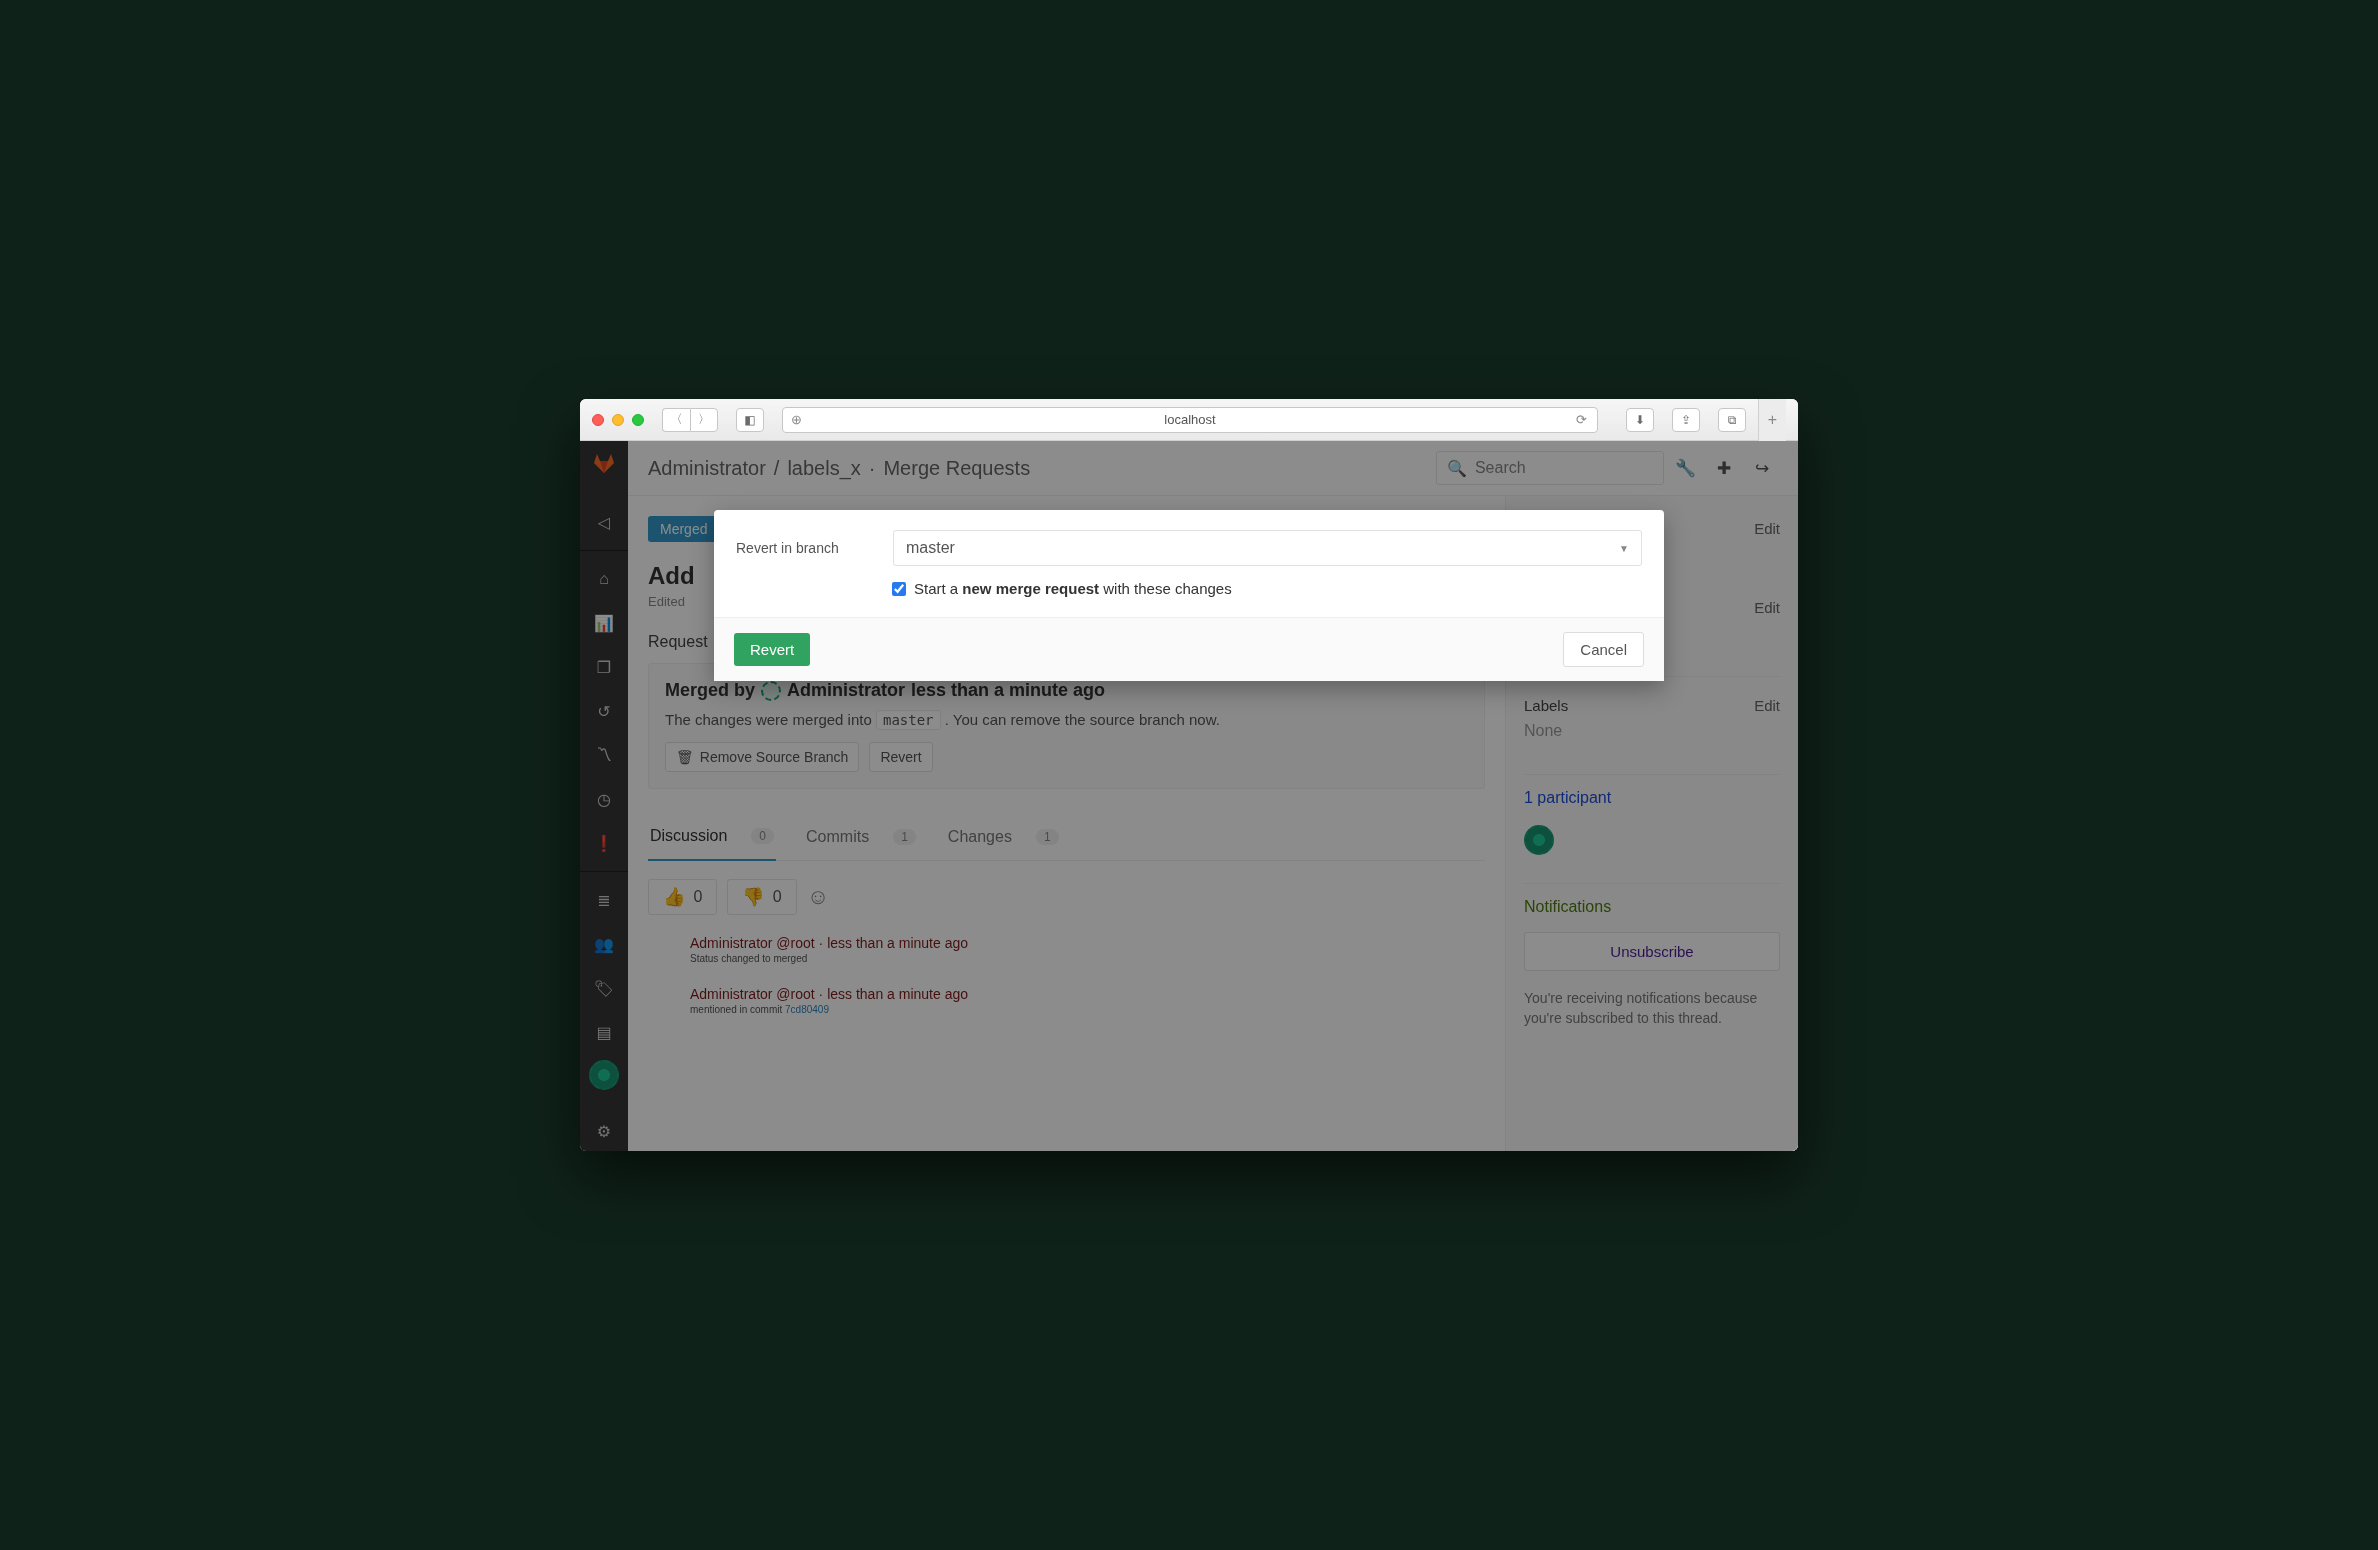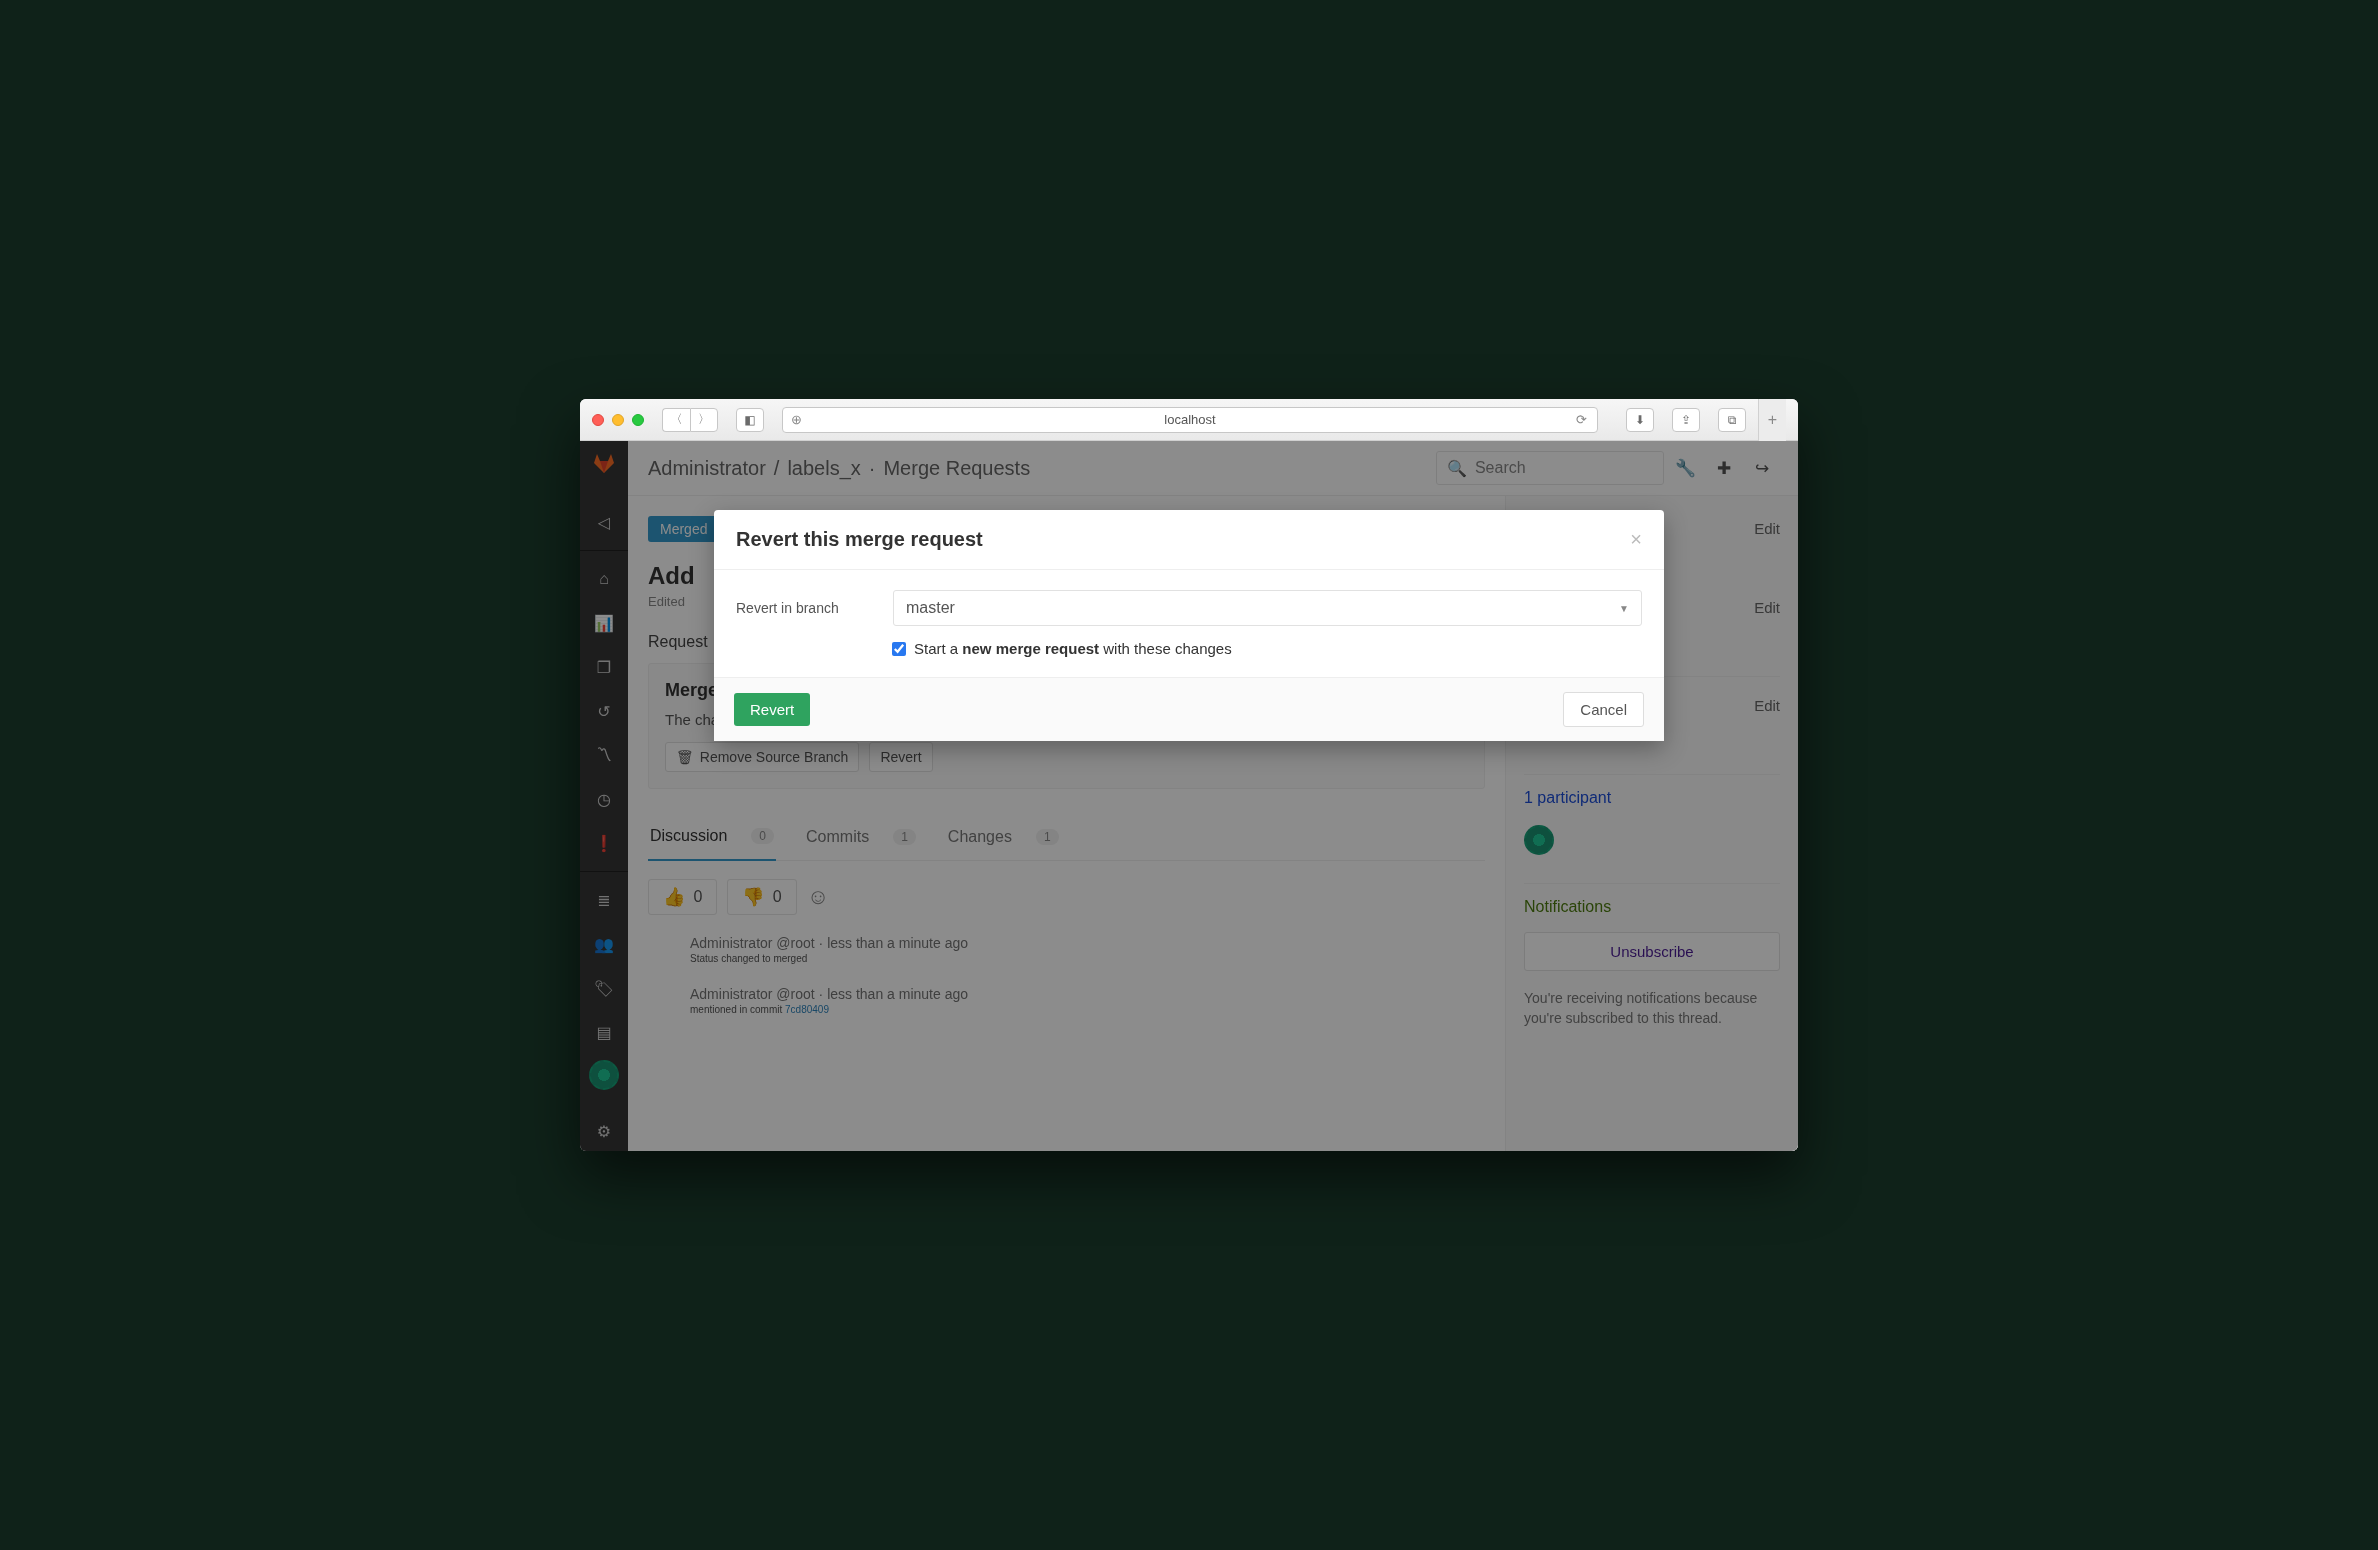--- a/index.html
+++ b/index.html
@@ -141,21 +141,21 @@
 .reaction-row { display:flex; gap:10px; margin-top:18px; align-items:center;}
 .reaction {
   border:1px solid #e5e5e5; border-radius:3px; padding:6px 14px;
   display:flex; align-items:center; gap:8px; color:#555; cursor:pointer;
 }
 .reaction .emoji { font-size:18px; }
 .thumb-up::before{content:"👍";}
 .thumb-down::before{content:"👎";}
 .timeline { margin-top:20px; padding-left:42px;}
 .tl-entry { margin-bottom:22px; color:#555;}
-.tl-entry .meta { color:#737373; font-size:14px; margin-bottom:2px;}
+.tl-entry .meta { color:#7f1d1d; font-size:14px; margin-bottom:2px;}
 .tl-entry .body { color:#555; font-size:10px;}
 .tl-entry a { color:#3084bb; text-decoration:none;}
 
 .side-row { display:flex; justify-content:space-between; color:#444; font-size:15px; margin-top:6px;}
 .side-row .edit { color:#666; cursor:pointer; }
 .side-val { color:#999; margin-bottom:20px;}
 .divider { border-top:1px solid #eee; margin:6px 0;}
 .unsub-btn {
   width:100%; padding:10px; background:#fff; border:1px solid #e2e2e2;
   border-radius:3px; color:#4c1d95; cursor:pointer; font-size:15px; margin-top:8px;
@@ -375,24 +375,20 @@
           <div style="color:#4d7c0f;">Notifications</div>
           <button class="unsub-btn">Unsubscribe</button>
           <div class="side-note">You're receiving notifications because you're subscribed to this thread.</div>
         </div>
       </div>
     </div>
   </div>
 
   <div class="overlay">
     <div class="modal">
-      <div class="modal-head">
-        <h2>Revert this merge request</h2>
-        <button class="modal-close">×</button>
-      </div>
       <div class="modal-body">
         <div class="form-row">
           <div class="form-label">Revert in branch</div>
           <div class="select">
             <span>master</span>
             <span class="caret">▼</span>
           </div>
         </div>
         <div class="chk-row">
           <input type="checkbox" checked="" style="">

